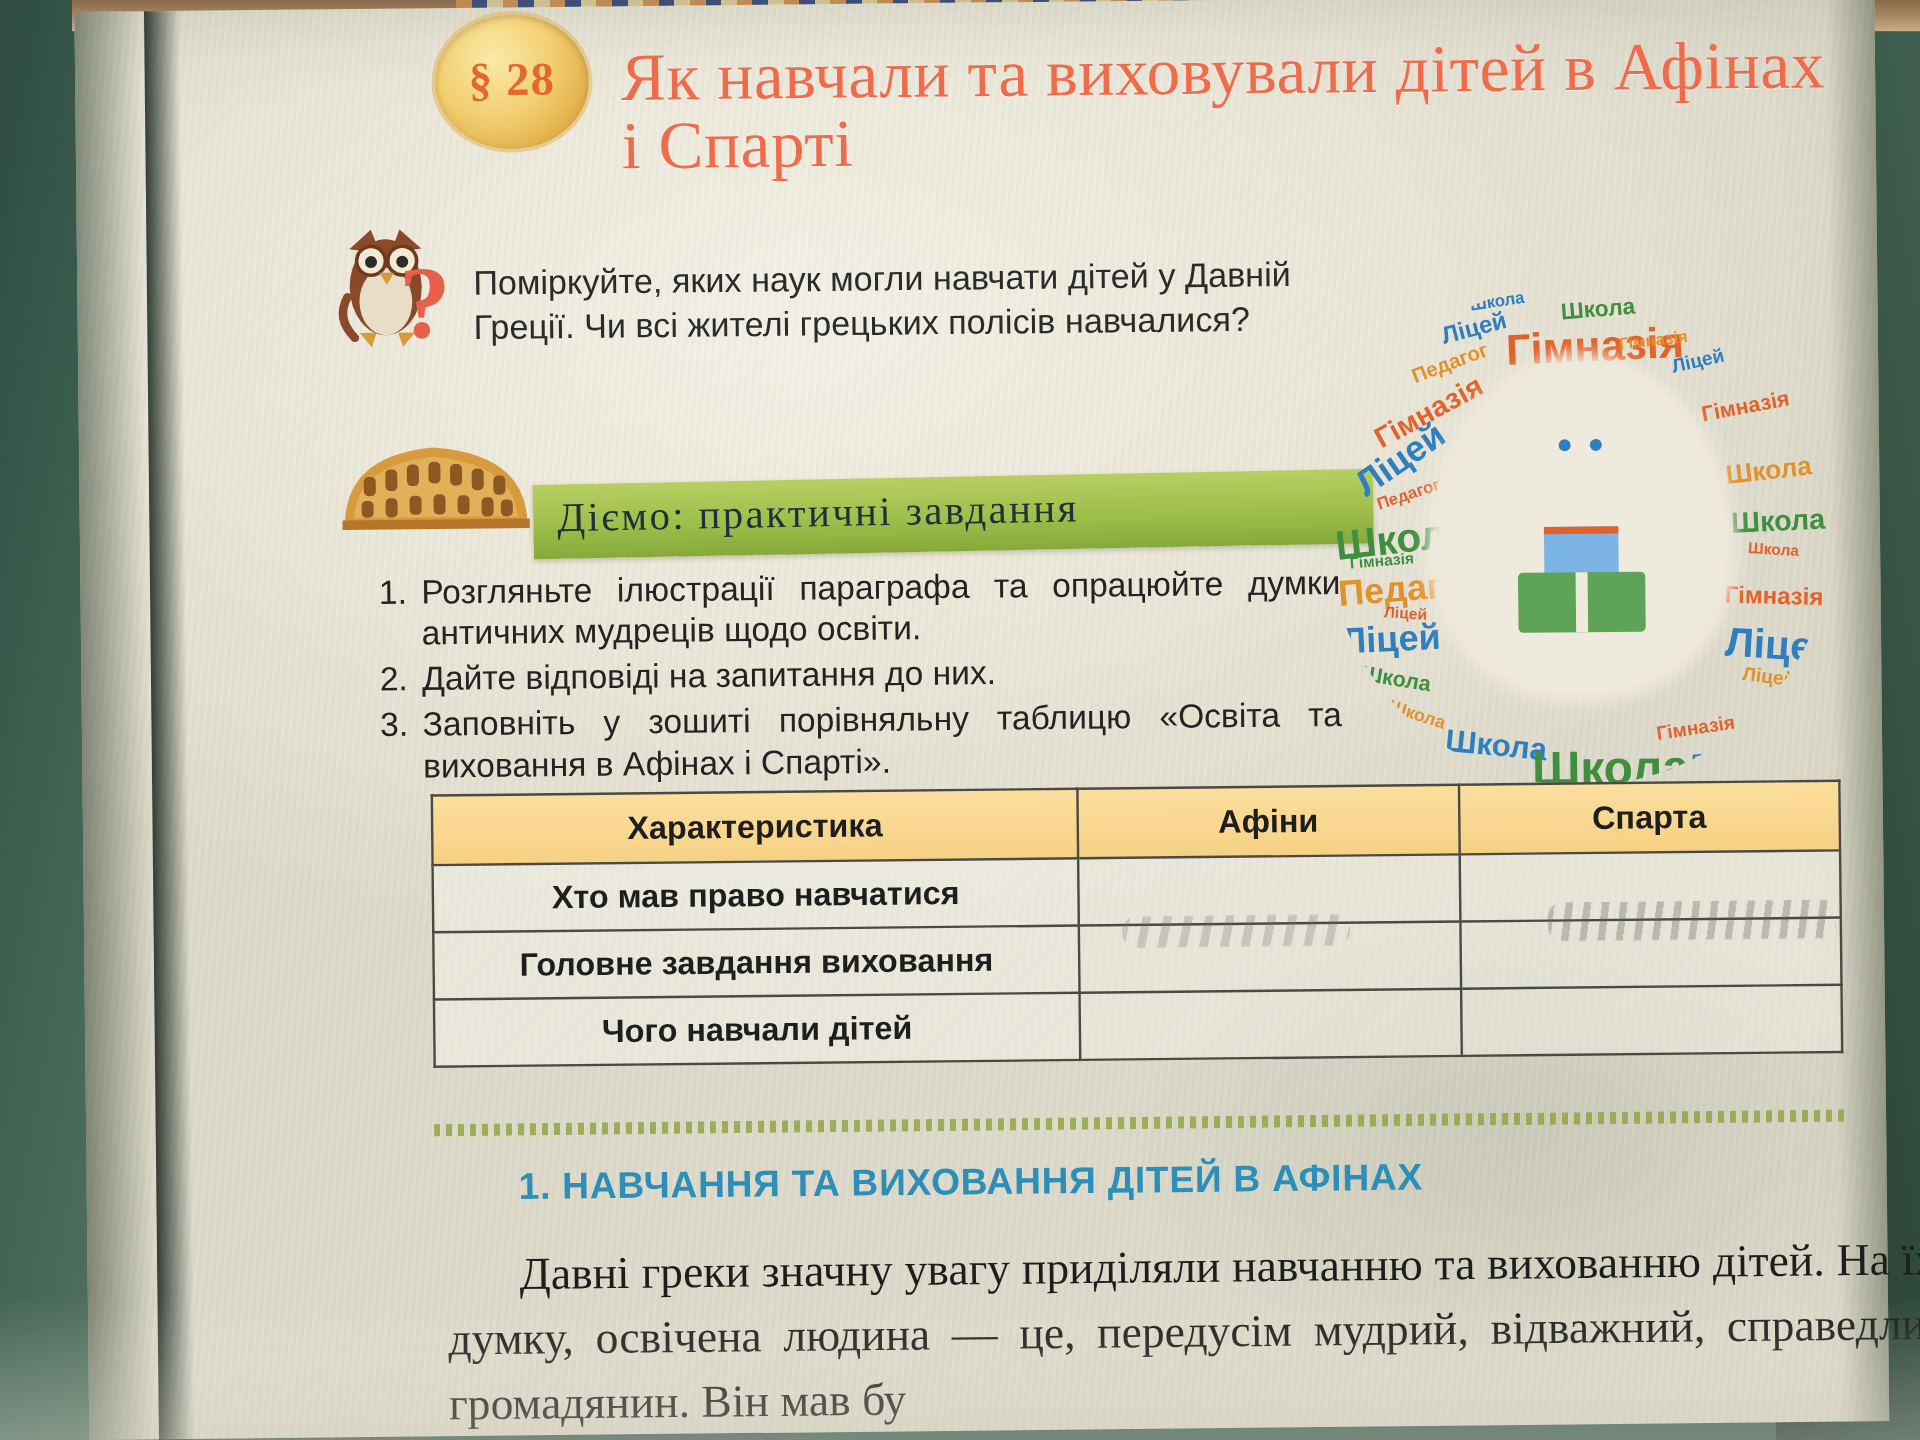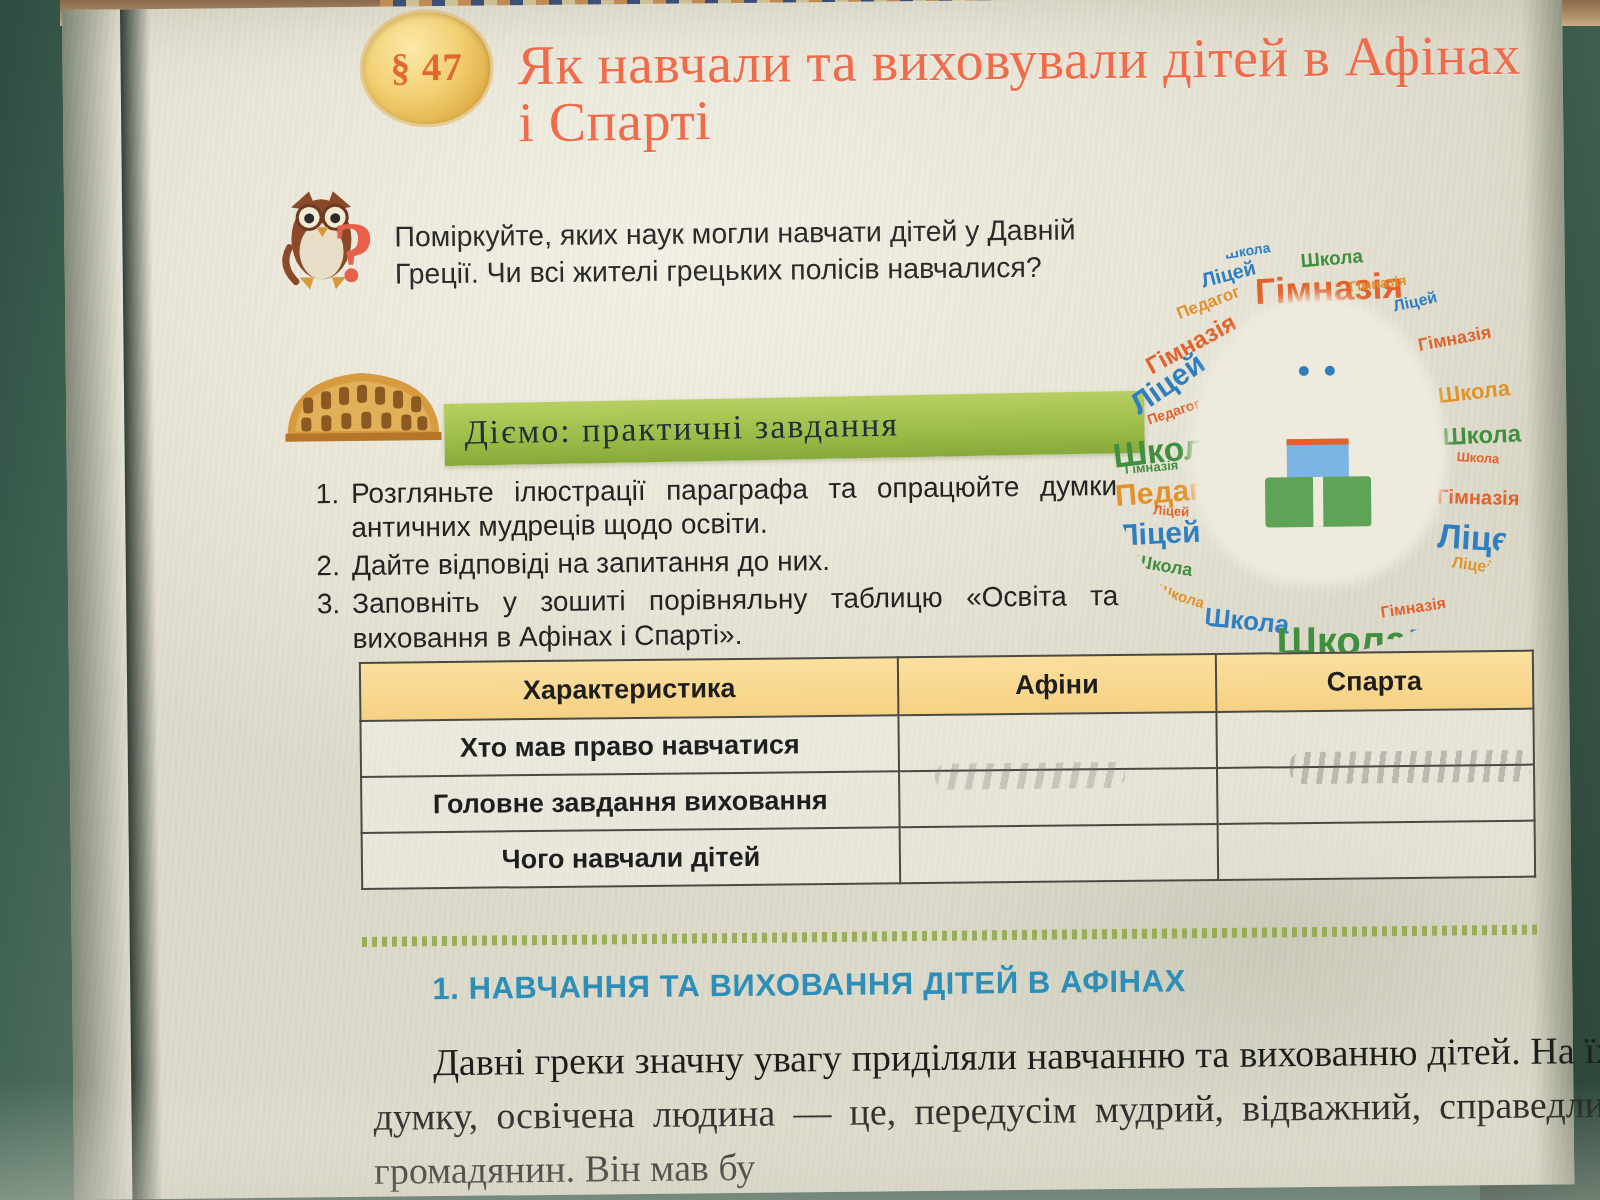--- a/index.html
+++ b/index.html
@@ -327,21 +327,21 @@
 
   <div class="paper">
     <div class="paper-grain"></div>
     <div class="gutter-shadow"></div>
     <div class="page-edge-right"></div>
     <div class="desk-left-shadow"></div>
 
     <div class="content">
 
       <div class="seal">
-        <span>§ 47</span>
+        <span>§ 28</span>
       </div>
 
       <div class="title">Як навчали та виховували дітей в Афінах і Спарті</div>
 
       <div class="owl">
         <svg viewBox="0 0 110 120" width="110" height="120">
           <ellipse cx="52" cy="62" rx="30" ry="40" fill="#8a4a2a"></ellipse>
           <ellipse cx="52" cy="74" rx="22" ry="28" fill="#e8ddc6"></ellipse>
           <path d="M22 30 L40 14 L48 34 Z" fill="#8a4a2a"></path>
           <path d="M82 30 L64 14 L56 34 Z" fill="#8a4a2a"></path>

